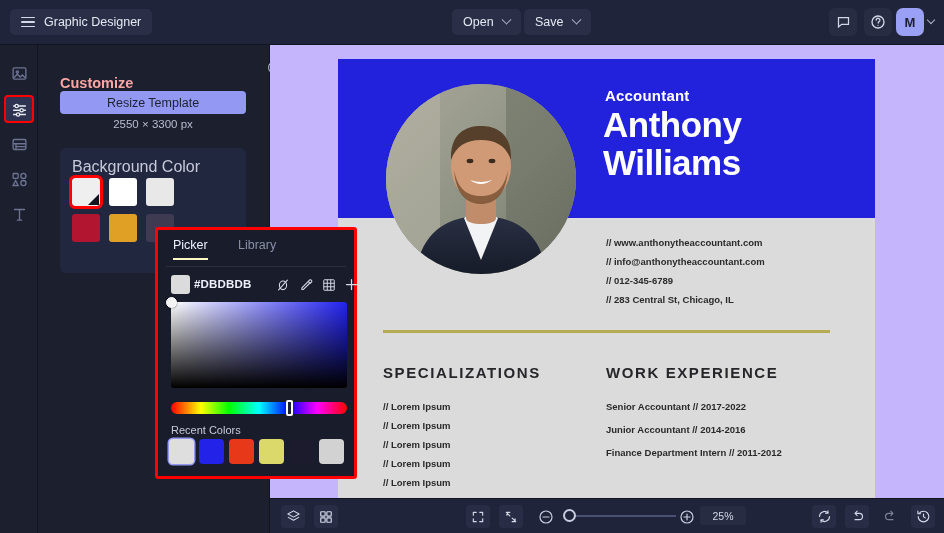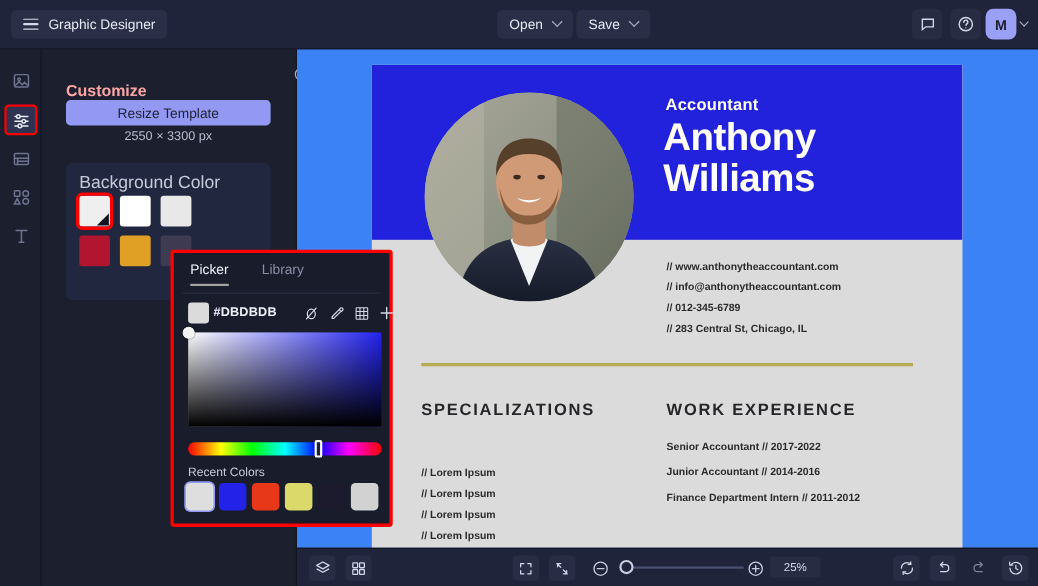--- a/index.html
+++ b/index.html
@@ -147,21 +147,21 @@
     background: #181c2b;
     border: 3px solid #ff0000;
     border-radius: 3px;
     z-index: 40;
   }
   #tabs { position: absolute; left: 0; top: 8px; width: 196px; height: 26px; }
   .ptab {
     position: absolute; top: 0;
     font-size: 12.5px; cursor: pointer; padding-bottom: 6px;
   }
-  #tab-picker { left: 15px; color: #eef0fa; border-bottom: 2px solid #a3a3a3; }
+  #tab-picker { left: 15px; color: #eef0fa; border-bottom: 2px solid #fef9c3; }
   #tab-library { left: 80px; color: #8a8fa6; }
   #tabs-rule {
     position: absolute; left: 8px; top: 36px;
     width: 180px; height: 1px; background: #2a2f44;
   }
   #hexrow { position: absolute; left: 13px; top: 44px; width: 176px; height: 22px; }
   #hex-swatch {
     position: absolute; left: 0; top: 1px;
     width: 19px; height: 19px; border-radius: 3px;
     background: #dbdbdb; cursor: pointer;
@@ -216,21 +216,21 @@
     position: absolute; top: 0;
     width: 25px; height: 25px; border-radius: 4px;
     cursor: pointer;
   }
   .rsw.sel { box-shadow: 0 0 0 1.5px #9399f2; }
 
   
   #stage {
     position: absolute; left: 270px; top: 45px;
     width: 674px; height: 453px;
-    background: #3b82f6;
+    background: #c4b5fd;
   }
   #doc {
     position: absolute; left: 68px; top: 14px;
     width: 537px; height: 439px;
     background: #dbdbdb;
     overflow: hidden;
   }
   #doc-header {
     position: absolute; left: 0; top: 0;
     width: 537px; height: 159px;
@@ -270,21 +270,20 @@
   }
   .sec-head {
     position: absolute;
     color: #26262a; font-size: 15px; font-weight: bold;
     letter-spacing: 1.6px;
   }
   .li {
     position: absolute;
     color: #2a2a2a; font-size: 9.5px; font-weight: bold;
     white-space: nowrap;
-    margin-top: 24px;
   }
   .we { position: absolute; font-size: 9.5px; white-space: nowrap; color: #2a2a2a; }
   .we b { font-weight: bold; }
   .we span { font-weight: bold; }
 
   
   #bottombar {
     position: absolute; left: 270px; top: 498px;
     width: 674px; height: 35px;
     background: #20243a;

